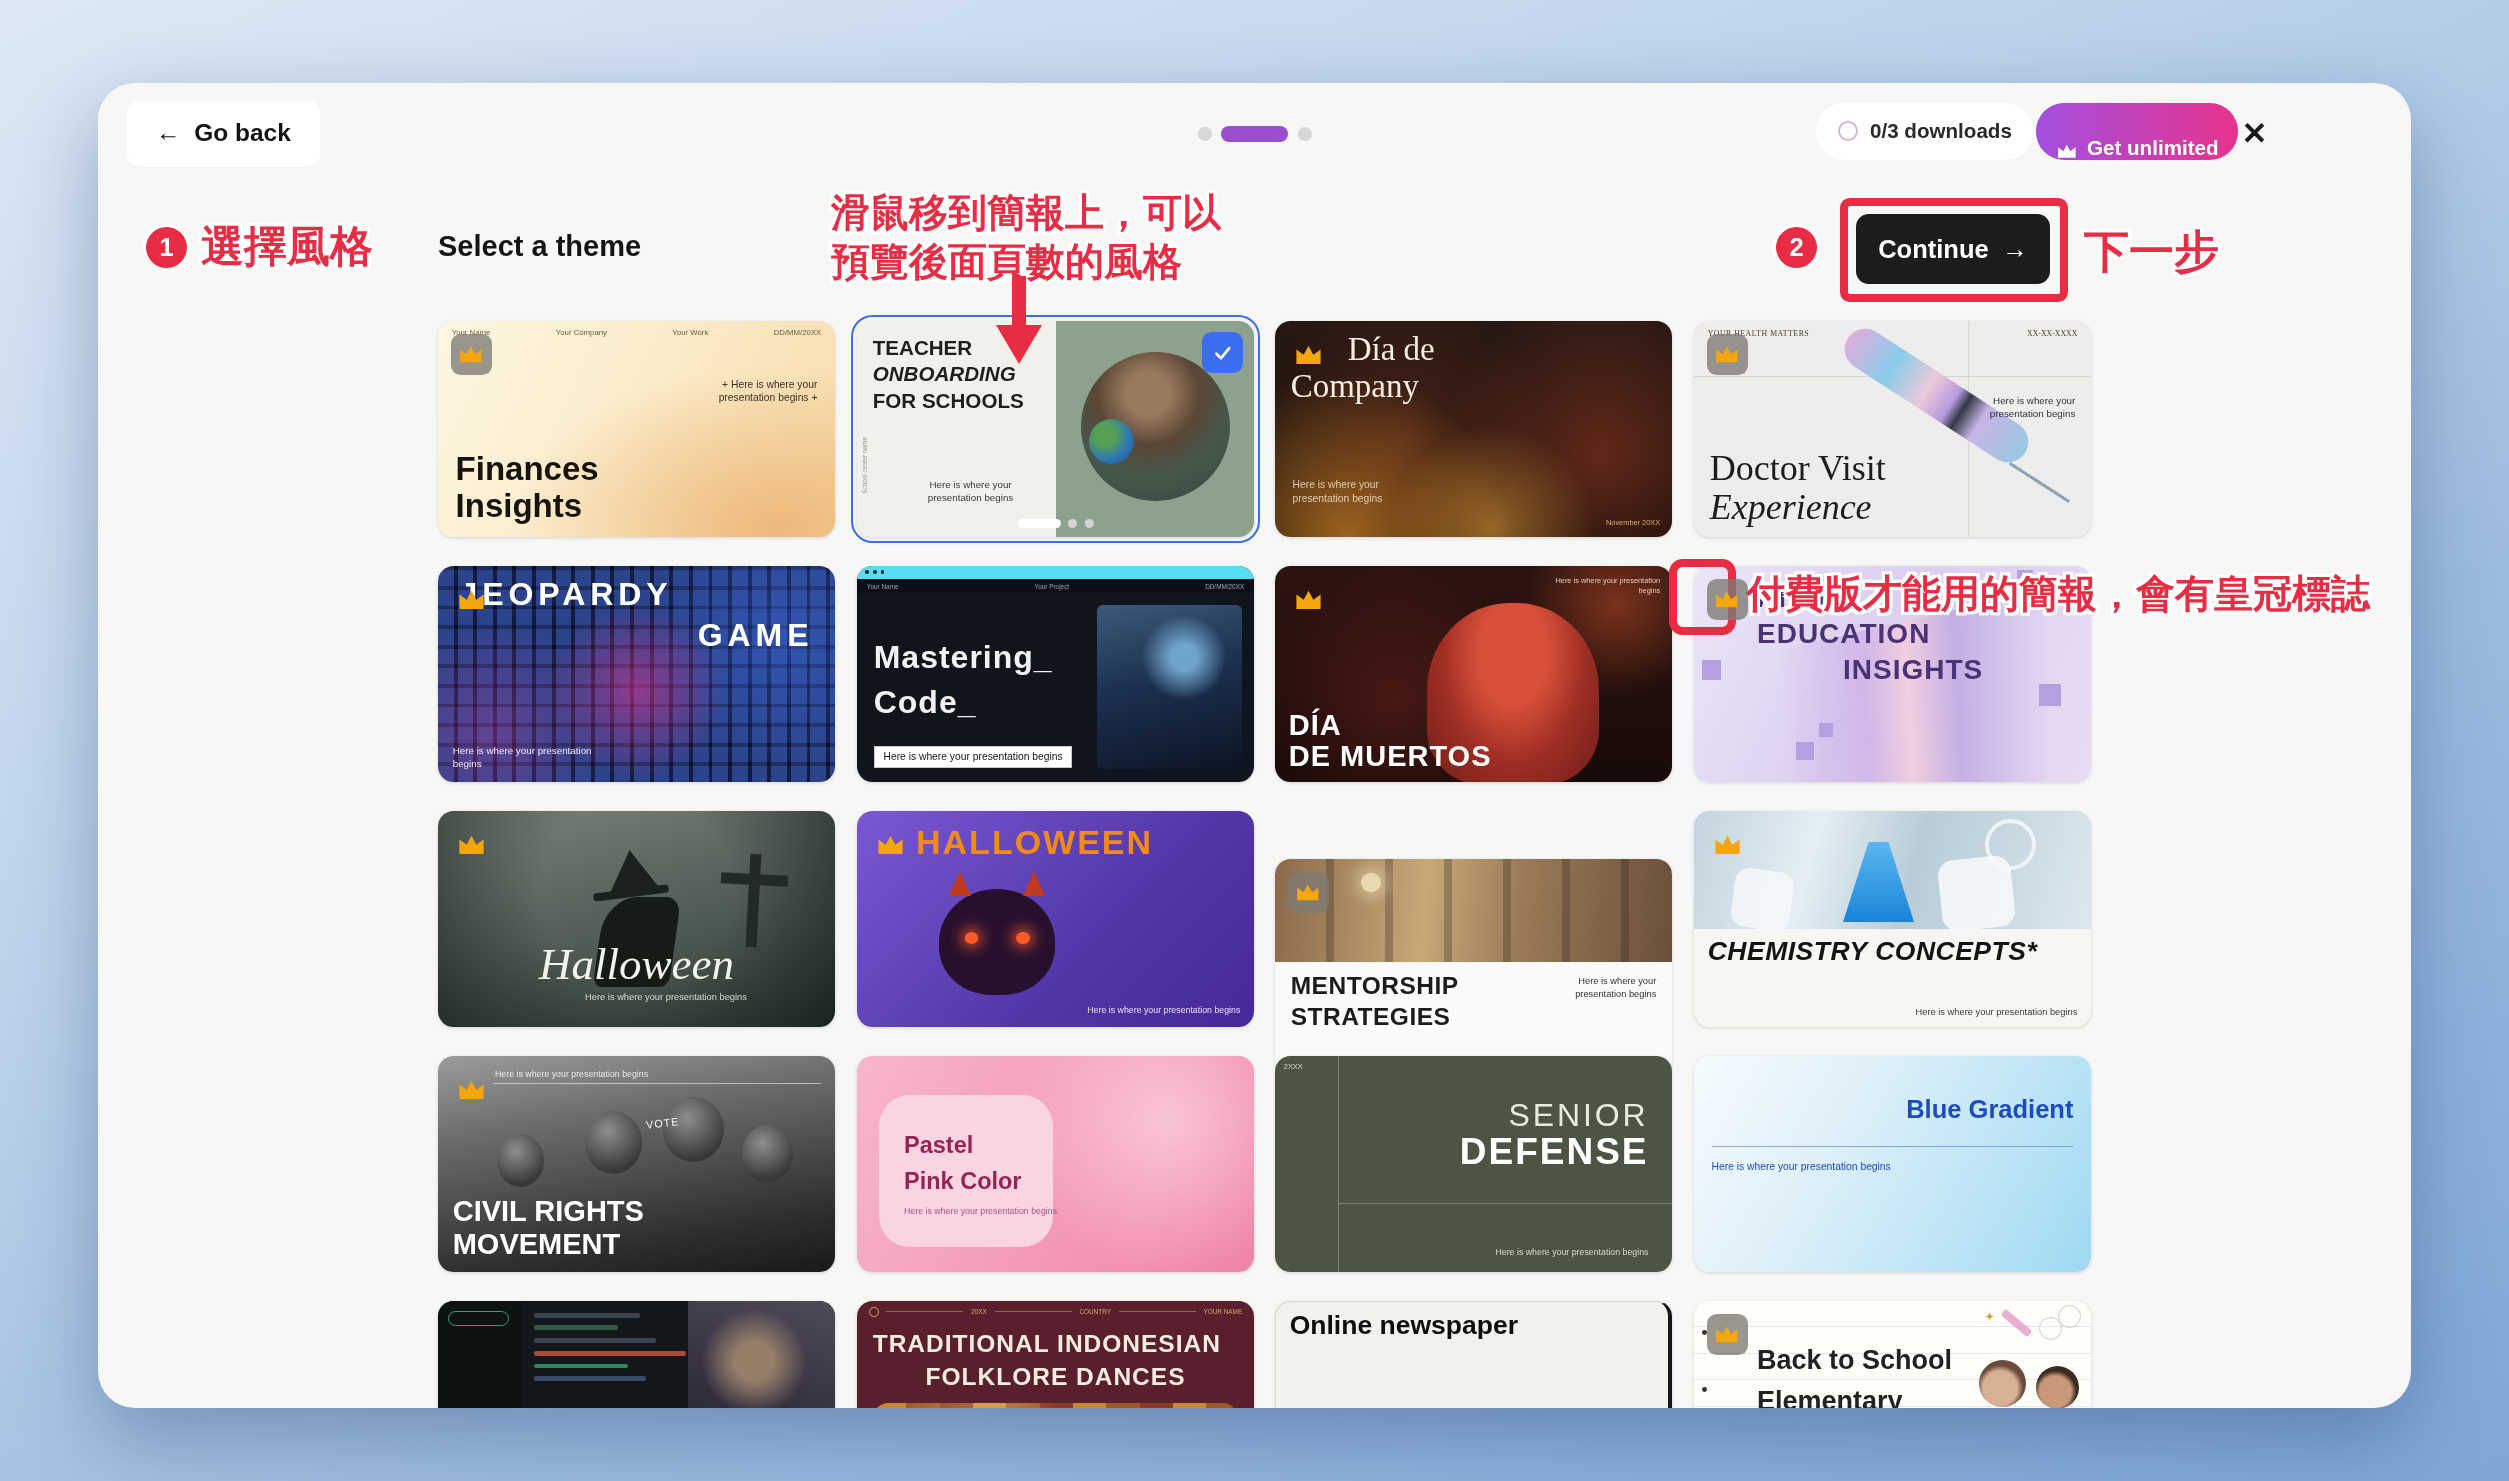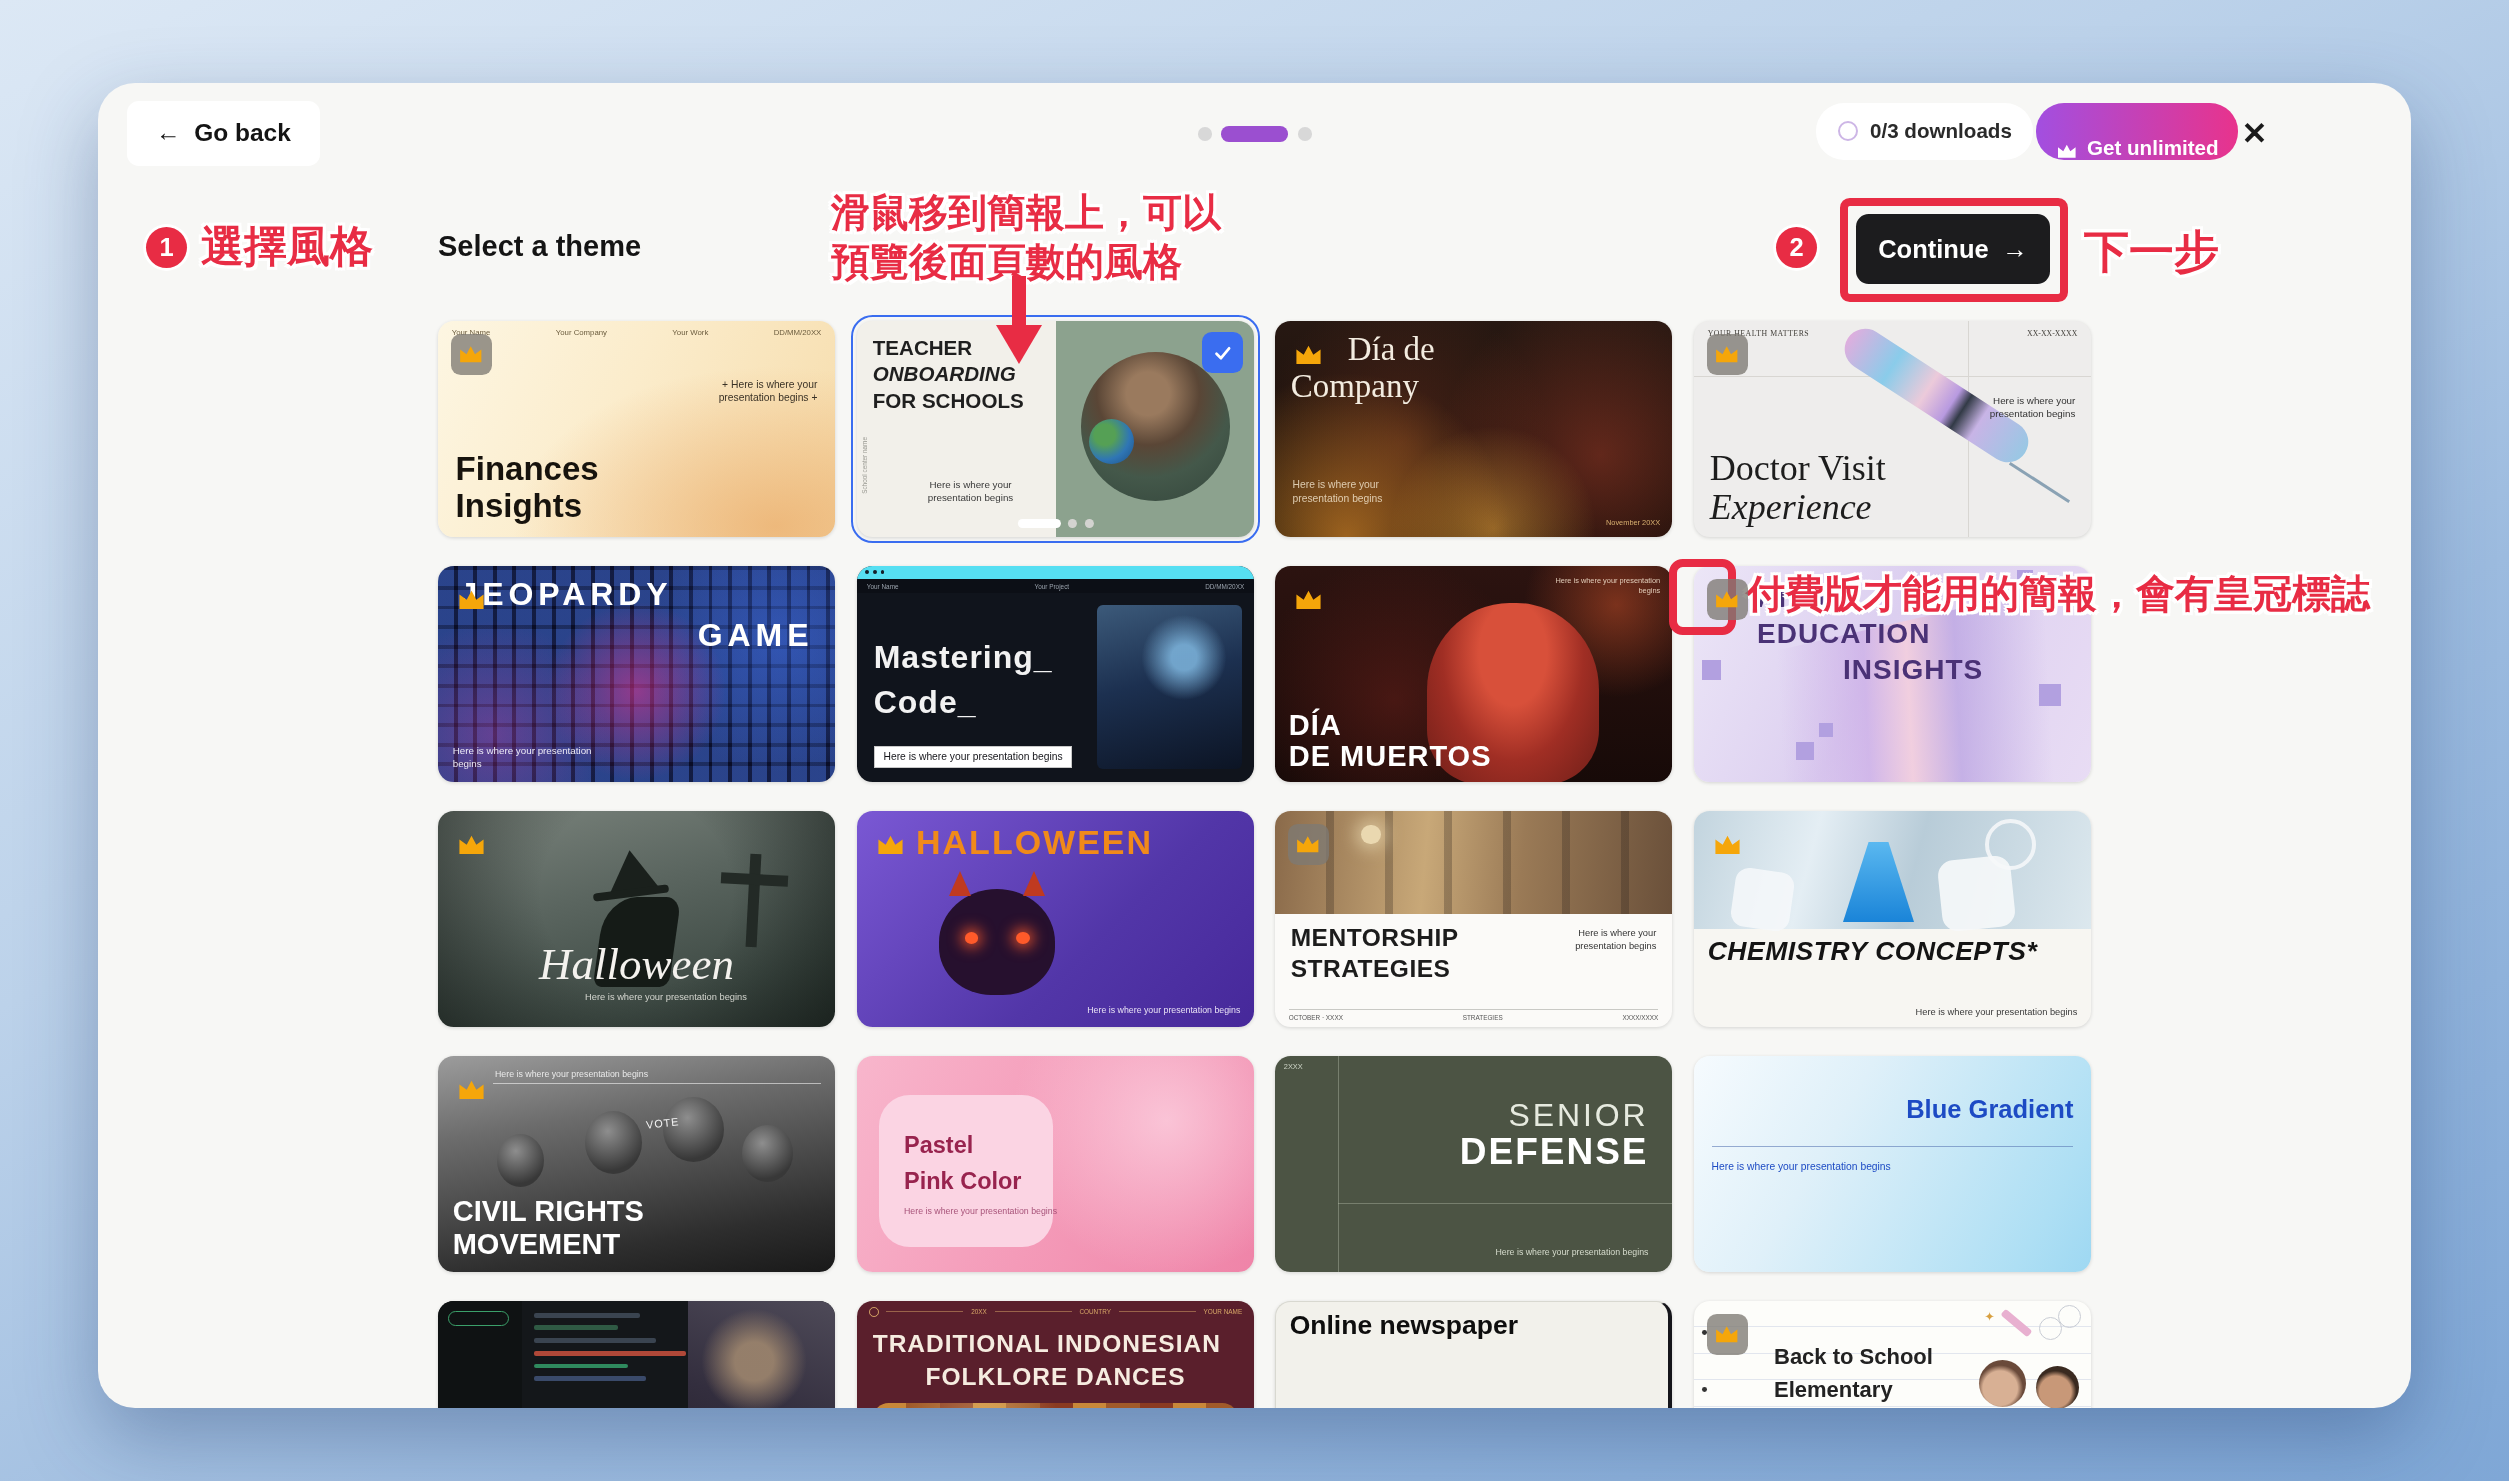--- a/index.html
+++ b/index.html
@@ -189,21 +189,21 @@
   .dev-head { position:absolute; left:82px; top:78px; width:116px; height:106px; background:#26102e;
     border-radius:50% 50% 45% 45%; }
   .dev-eye { position:absolute; width:13.7px; height:11.8px; border-radius:50%; background:#ff5a2a;
     box-shadow:0 0 13.7px 3.9px rgba(255,90,42,.8); top:43px; }
   .dev-horn { position:absolute; width:0; height:0; top:-17.6px;
     border-left:11.8px solid transparent; border-right:11.8px solid transparent;
     border-bottom:25.5px solid #c03a20; }
   .dev-begins { position:absolute; right:13.7px; bottom:11.8px; font-size:8.8px; color:#e9e2f5; }
 
   
-  .c-men { background:#fbfaf8; }
+  .c-men { background:#fbfaf8;margin-top:48px; }
   .me-photo { position:absolute; top:0; left:0; right:0; height:103px;
     background:repeating-linear-gradient(90deg,transparent 0 51px,rgba(42,32,26,.28) 51px 59px),
     linear-gradient(95deg,#8a6a4a 0%,#c8a878 38%,#9a7a56 62%,#6a503a 100%); }
   .me-lamp { position:absolute; left:86px; top:13.7px; width:19.6px; height:19.6px; border-radius:50%;
     background:#ead8b0; box-shadow:0 0 15.7px 5.9px rgba(234,216,176,.6); }
   .me-title { position:absolute; left:15.7px; top:112px; font-size:24.5px; font-weight:600;
     color:#1c1c1c; letter-spacing:0.5px; line-height:1.25; }
   .me-begins { position:absolute; right:15.7px; top:116px; width:110px; font-size:9.3px;
     color:#333; text-align:right; line-height:1.35; }
   .me-footer { position:absolute; left:13.7px; right:13.7px; bottom:5.9px; border-top:1px solid #c9c9c5;
@@ -286,21 +286,21 @@
     repeating-linear-gradient(90deg,#c8883a 0 33px,#a05a2a 33px 67px,#8a3a22 67px 100px); }
 
   
   .c-new { background:#f2f1eb; border:1px solid #d8d8d0; border-right:4.9px solid #15151a; }
   .np-title { position:absolute; left:13.7px; top:7.8px; font-size:26.5px; font-weight:700; color:#0e0e0e; }
 
   
   .c-bts { background-color:#fdfdfa;
     background-image:repeating-linear-gradient(180deg,transparent 0 25.5px,#e2e6ee 25.5px 26.5px); }
   .bs-dot { position:absolute; left:7.8px; width:4.9px; height:4.9px; border-radius:50%; background:#333; }
-  .bs-title { position:absolute; left:80px; top:39px; font-size:22px; font-weight:600; color:#222; line-height:1.5; }
+  .bs-title { position:absolute; left:63px; top:39px; font-size:27px; font-weight:600; color:#222; line-height:1.5; }
   .bs-pencil { position:absolute; right:57px; top:17.6px; width:35px; height:7.8px; background:#e8b0d0;
     border-radius:2.9px; transform:rotate(40deg); }
   .bs-star { position:absolute; right:96px; top:7.8px; font-size:12.7px; color:#d8a040; }
   .bs-circle { position:absolute; width:23.5px; height:23.5px; border-radius:50%; border:1px solid #c8ccd4; }
   .bs-kid { position:absolute; border-radius:50%; }
 
   
   .note { position:absolute; color:#e82c44; font-weight:800;
     text-shadow:-2.9px -2.9px 0 #fff,2.9px -2.9px 0 #fff,-2.9px 2.9px 0 #fff,2.9px 2.9px 0 #fff,0 -2.9px 0 #fff,0 2.9px 0 #fff,-2.9px 0 0 #fff,2.9px 0 0 #fff; }
   .numcirc { position:absolute; width:41px; height:41px; border-radius:50%; background:#e82c44;

